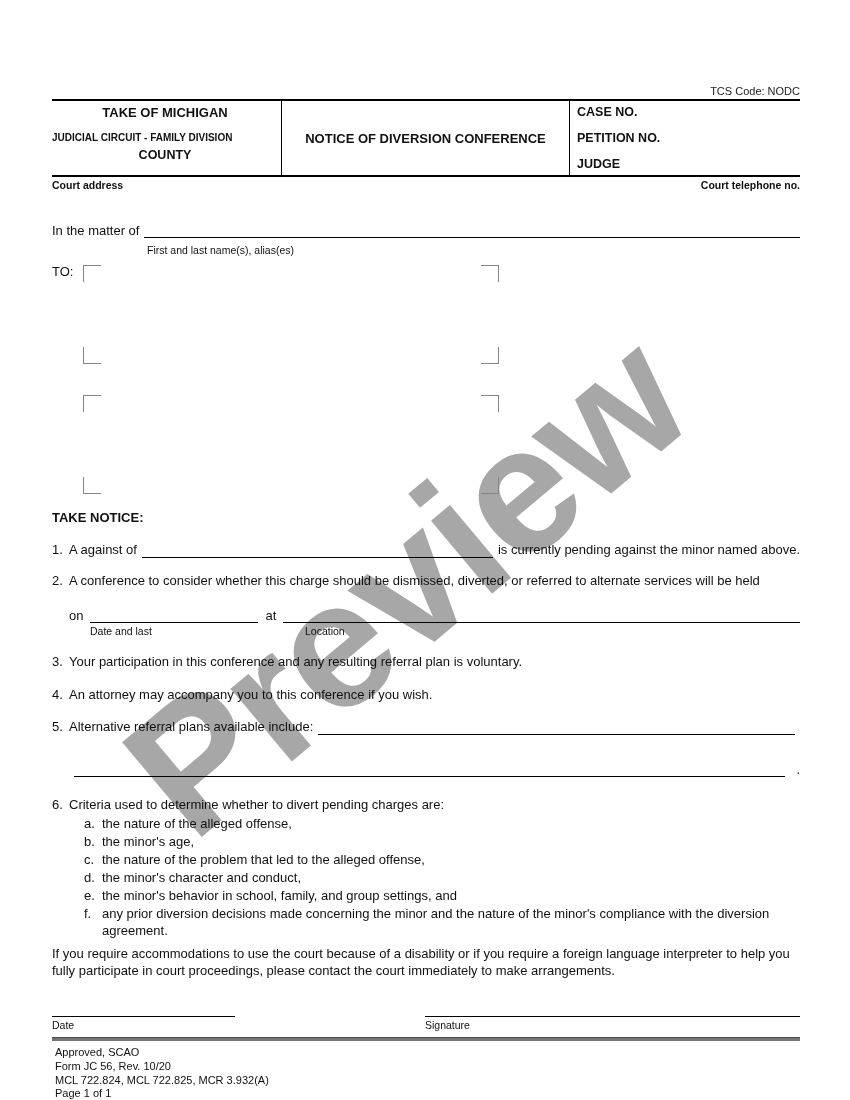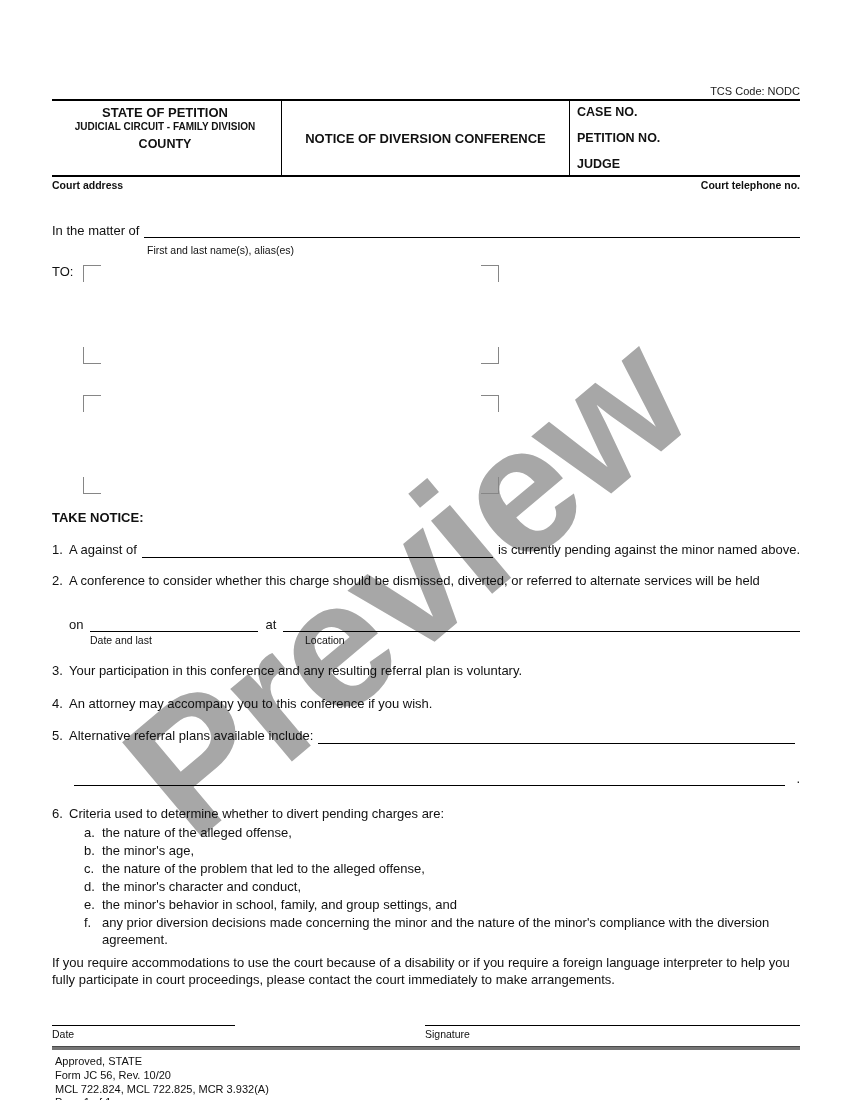--- a/index.html
+++ b/index.html
@@ -17,21 +17,21 @@
   
   .content { position:relative; z-index:1; padding:0 50px 0 52px; }
   .tcs-line { margin-top:85px; text-align:right; font-size:11px; color:#222; }
   
   .htable {
     display:flex; margin-top:2px;
     border-top:2.5px solid #000; border-bottom:2px solid #000; height:74px;
   }
   .hcol1 { width:230px; border-right:1.5px solid #000; padding:4px 3px 4px 0; box-sizing:border-box; }
   .hcol1-l1 { font-weight:bold; font-size:13px; text-align:center; }
-  .hcol1-l2 { font-weight:bold; font-size:10px; text-align:center; margin-top:1px; }
+  .hcol1-l2 { font-weight:bold; font-size:10px; margin-top:12px; }
   .hcol1-l3 { font-weight:bold; font-size:12.5px; text-align:center; margin-top:5px; }
   .hcol2 { flex:1; border-right:1.5px solid #000; display:flex; align-items:center; justify-content:center; font-weight:bold; font-size:13px; text-align:center; }
   .hcol3 { width:230px; box-sizing:border-box; padding:4px 0 4px 7px; display:flex; flex-direction:column; justify-content:space-between; font-weight:bold; font-size:12.5px; }
   .subhdr { display:flex; justify-content:space-between; font-weight:bold; font-size:10.5px; margin-top:2px; }
   
   .matter { display:flex; align-items:flex-end; margin-top:30px; font-size:13px; }
   .matter-label { white-space:nowrap; }
   .fill { border-bottom:1px solid #000; }
   .matter-line { flex:1; height:16px; margin-left:5px; }
   .matter-hint { font-size:10.5px; margin-left:95px; margin-top:6px; }
@@ -47,21 +47,21 @@
   .corner.bl { left:0; bottom:0; border-bottom:1px solid #868686; border-left:1px solid #868686; }
   .corner.br { right:0; bottom:0; border-bottom:1px solid #868686; border-right:1px solid #868686; }
   
   .take-notice { font-weight:bold; font-size:13px; }
   .item { display:flex; font-size:13px; line-height:1.3; }
   .inum { width:17px; flex:none; }
   .nowrap { white-space:nowrap; }
   .blank-flex { flex:1; height:15px; margin:0 5px; }
   .item-1 { margin-top:17px; }
   .item-2 { margin-top:14px; }
-  .onat-row { display:flex; margin-left:17px; margin-top:26px; font-size:13px; align-items:flex-end;justify-content:center; }
+  .onat-row { display:flex; margin-left:17px; margin-top:17px; font-size:13px; align-items:flex-end;justify-content:center; }
   .onat-blank1 { width:168px; height:15px; margin:0 7px; }
   .onat-blank2 { flex:1; height:15px; margin-left:7px; }
   .hint-row { position:relative; height:12px; font-size:10.5px; margin-top:2px; }
   .hint-date { position:absolute; left:38px; }
   .hint-loc  { position:absolute; left:244px;margin-left:9px; }
   .item-3 { margin-top:17px; }
   .item-4 { margin-top:16px; }
   .item-5 { margin-top:15px; }
   .item5-line2 { display:flex; align-items:flex-end; margin-left:17px; margin-top:26px; font-size:13px; }
   .item5-period { margin-left:6px; }
@@ -89,21 +89,21 @@
 <div class="page">
 
   <div class="watermark">Preview</div>
 
   <div class="content">
 
     <div class="tcs-line">TCS Code: NODC</div>
 
     <div class="htable">
       <div class="hcol1">
-        <div class="hcol1-l1">STATE OF PETITION</div>
+        <div class="hcol1-l1">TAKE OF MICHIGAN</div>
         <div class="hcol1-l2">JUDICIAL CIRCUIT - FAMILY DIVISION</div>
         <div class="hcol1-l3">COUNTY</div>
       </div>
       <div class="hcol2">NOTICE OF DIVERSION CONFERENCE</div>
       <div class="hcol3">
         <div>CASE NO.</div>
         <div>PETITION NO.</div>
         <div>JUDGE</div>
       </div>
     </div>
@@ -218,20 +218,20 @@
       <div class="sig-gap"></div>
       <div class="sig-right">
         <div class="sig-line"></div>
         <div class="sig-label">Signature</div>
       </div>
     </div>
 
     <div class="divider"></div>
 
     <div class="footer">
-      <div>Approved, STATE</div>
+      <div>Approved, SCAO</div>
       <div>Form JC 56, Rev. 10/20</div>
       <div>MCL 722.824, MCL 722.825, MCR 3.932(A)</div>
       <div>Page 1 of 1</div>
     </div>
 
   </div>
 </div>
 
 </body></html>

